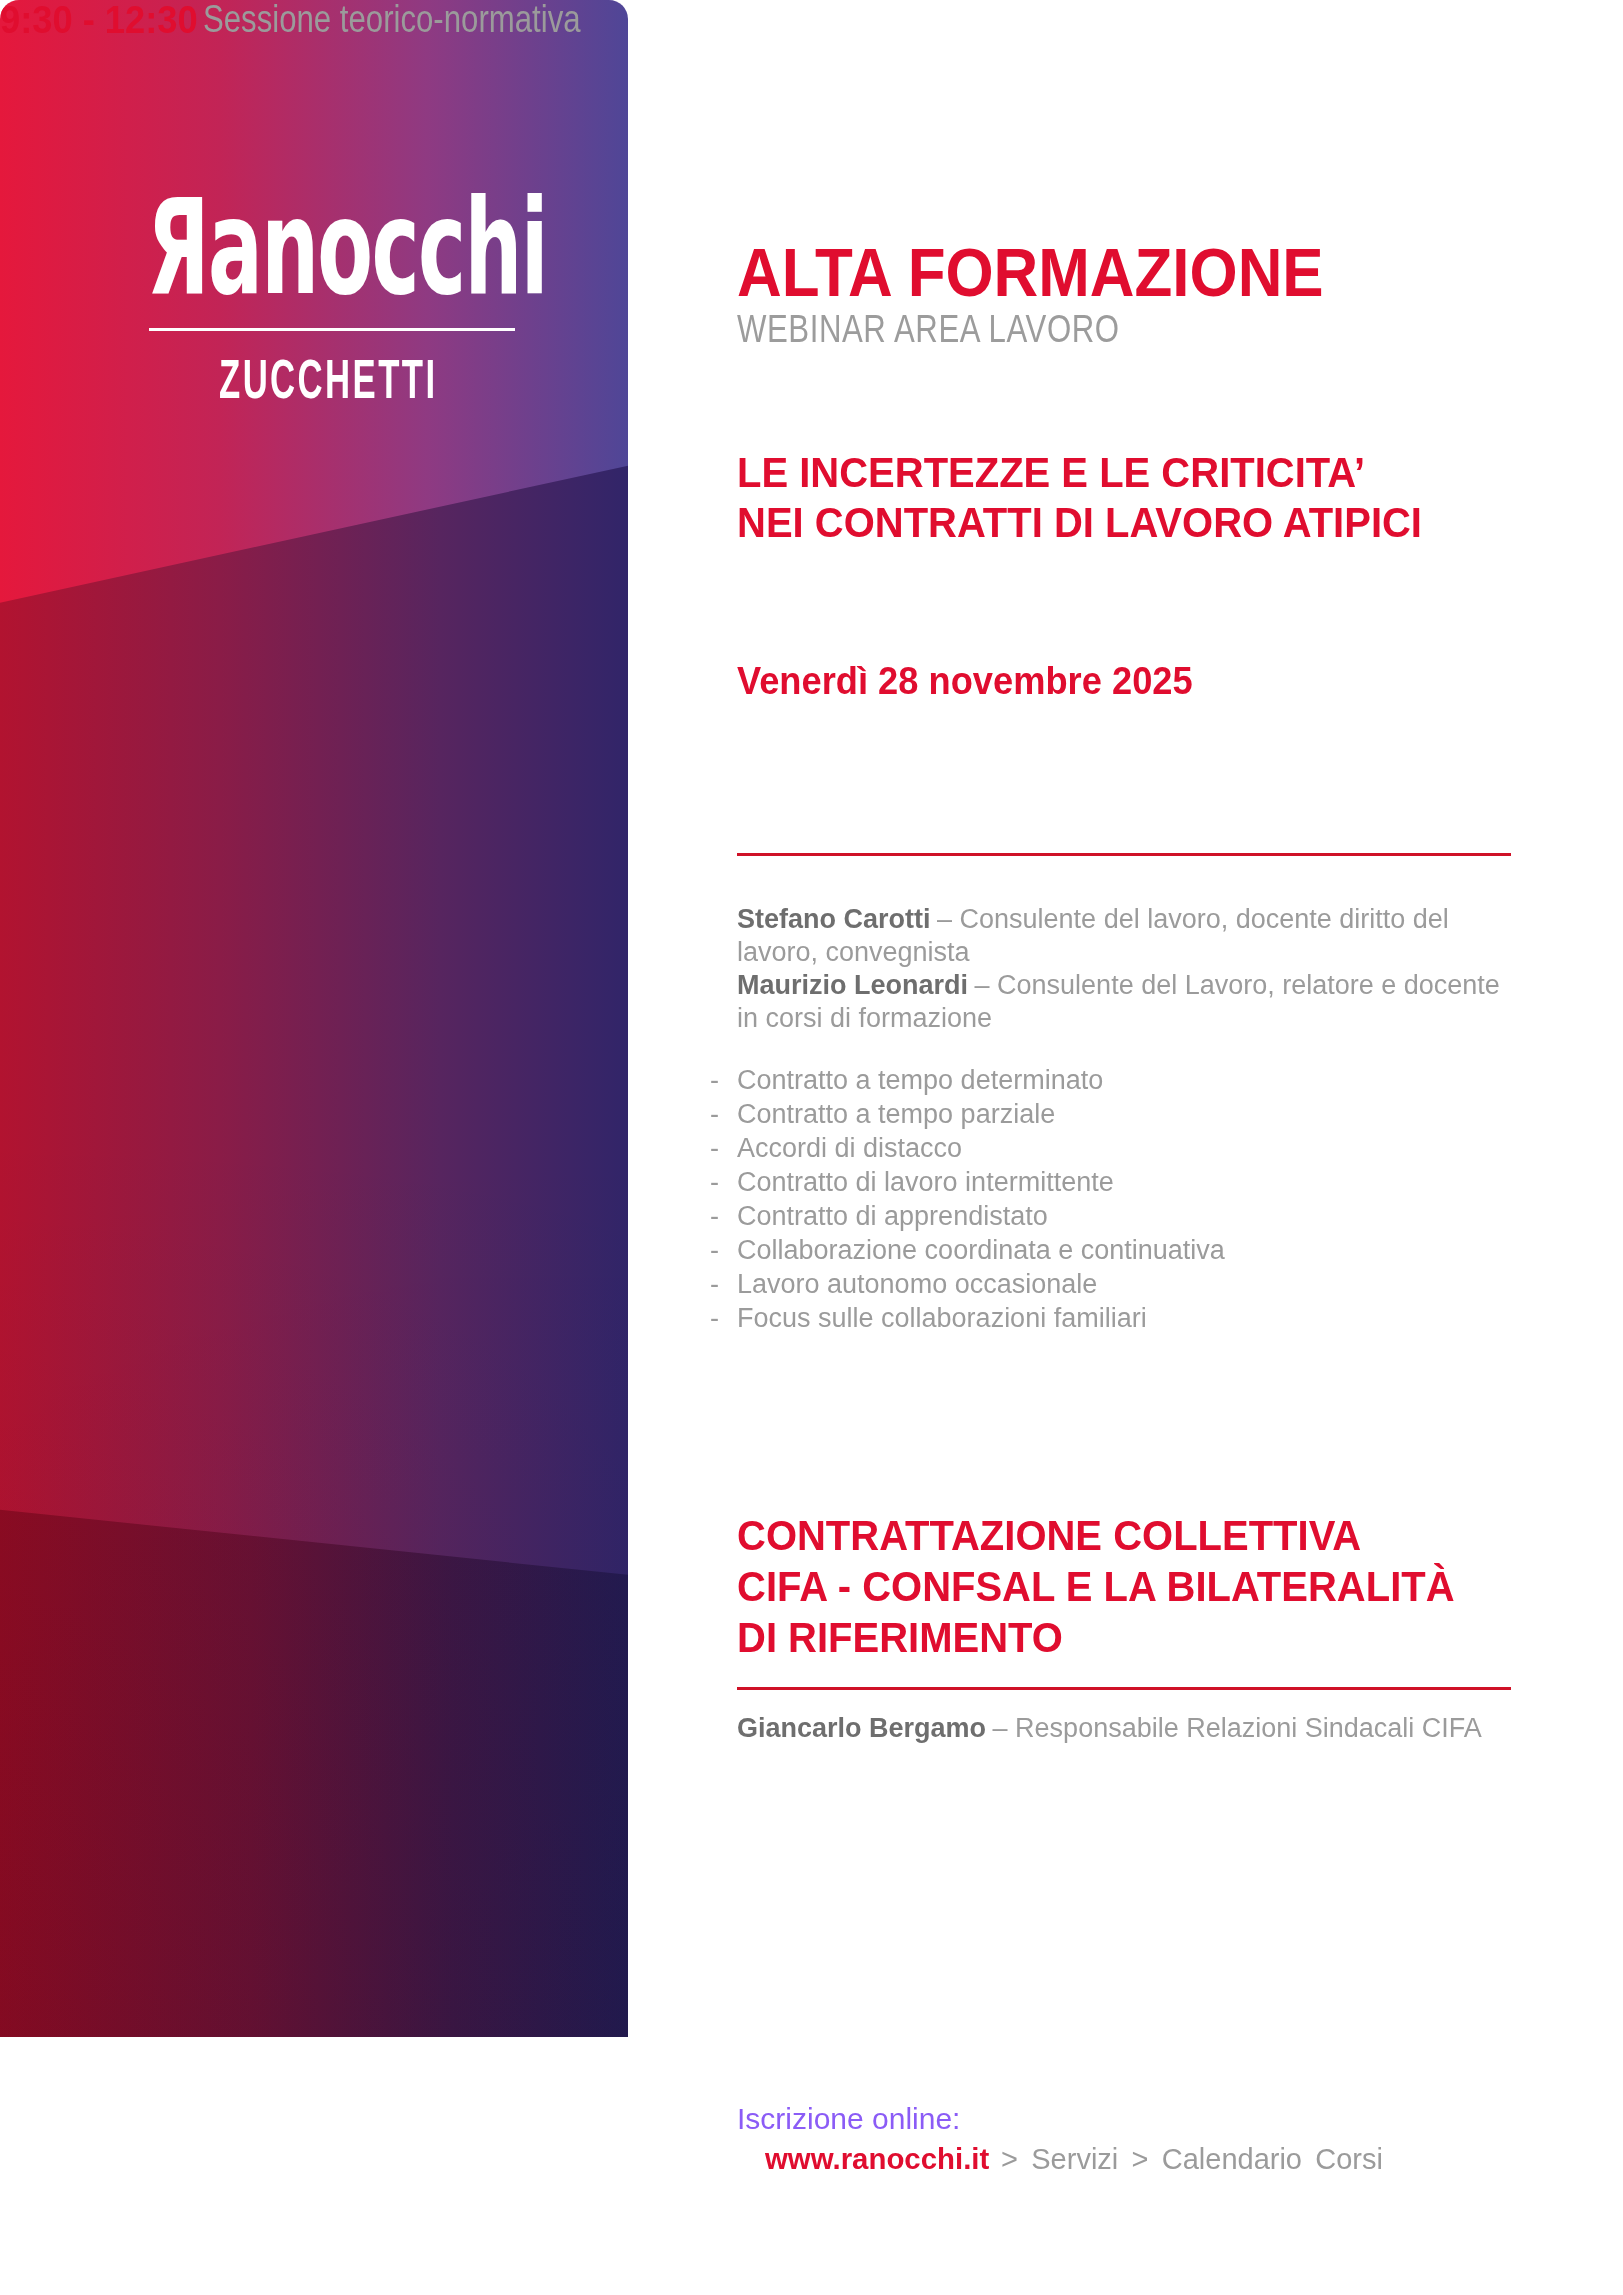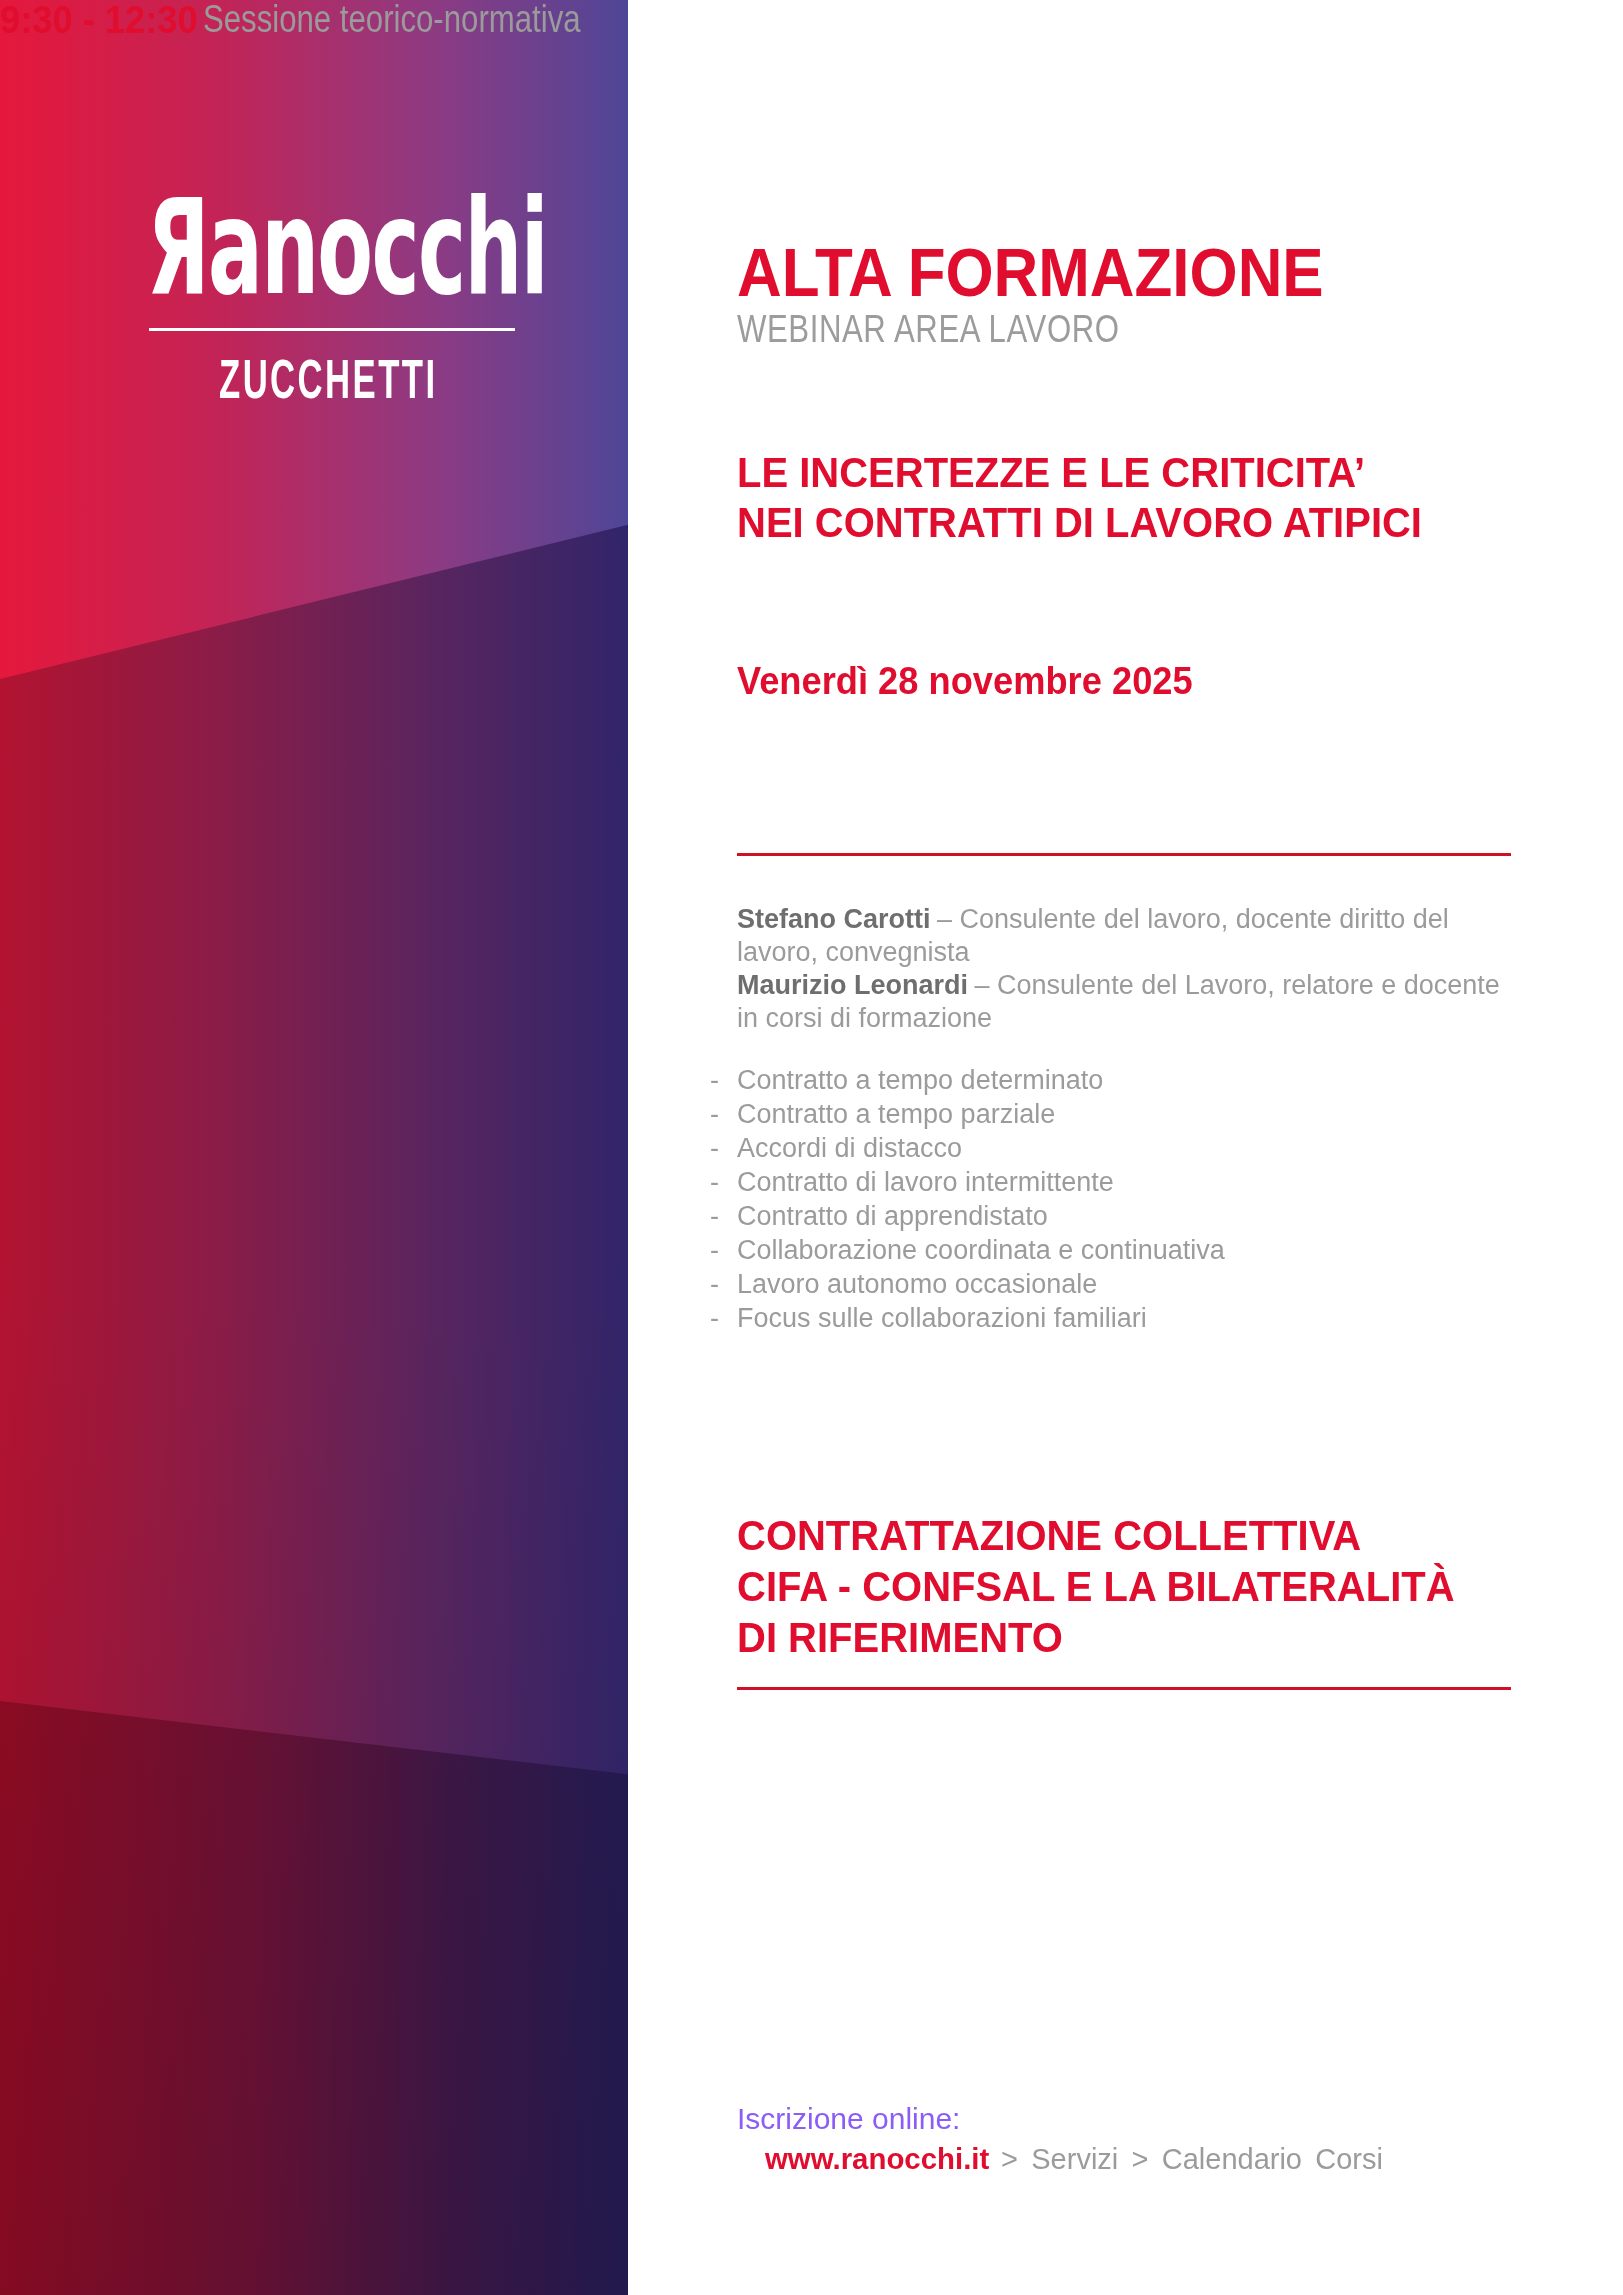--- a/index.html
+++ b/index.html
@@ -3,22 +3,23 @@
 <meta charset="utf-8">
 <style>
   html,body { margin:0; padding:0; background:#ffffff; }
   .page {
     position:relative; width:1623px; height:2295px; background:#ffffff;
     overflow:hidden; font-family:"Liberation Sans", sans-serif;
   }
 
   
   .panel {
-    position:absolute; left:0; top:0; width:628px; height:2295px;
+    position:absolute; left:0; top:0; width:628px; height:2037px;
     background:linear-gradient(90deg,#e5183c 0%,#c22456 35%,#8f3a82 68%,#4f4697 100%);
+    border-radius:19px;
   }
   .facet { position:absolute; inset:0; }
   .facet-b {
     background:linear-gradient(90deg,#b21330 0%,#8a1c47 35%,#57255f 70%,#312569 100%);
     clip-path:polygon(0 29.59%,100% 22.86%,100% 100%,0 100%);
   }
   .facet-c {
     background:linear-gradient(90deg,#8e0b22 0%,#6a1133 40%,#3d1745 72%,#231b51 100%);
     clip-path:polygon(0 74.12%,100% 77.31%,100% 100%,0 100%);
   }
@@ -190,20 +191,21 @@
 
   <h2 class="abs section2-title cond93">
     <span class="line">CONTRATTAZIONE COLLETTIVA</span>
     <span class="line">CIFA - CONFSAL E LA BILATERALITÀ</span>
     <span class="line">DI RIFERIMENTO</span>
   </h2>
 
   <div class="rule rule-2"></div>
 
   <div class="speakers speakers-2">
+    <p><span class="sp-name">Giancarlo Bergamo</span><span class="sp-role">– Responsabile Relazioni Sindacali CIFA</span></p>
   </div>
 
   <div class="abs footer-label">Iscrizione online:</div>
   <div class="footer-link-row">
     <a href="#" class="site">www.ranocchi.it</a>
     <span class="path">&gt;  Servizi  &gt;  Calendario Corsi</span>
   </div>
 
 </div>
 

